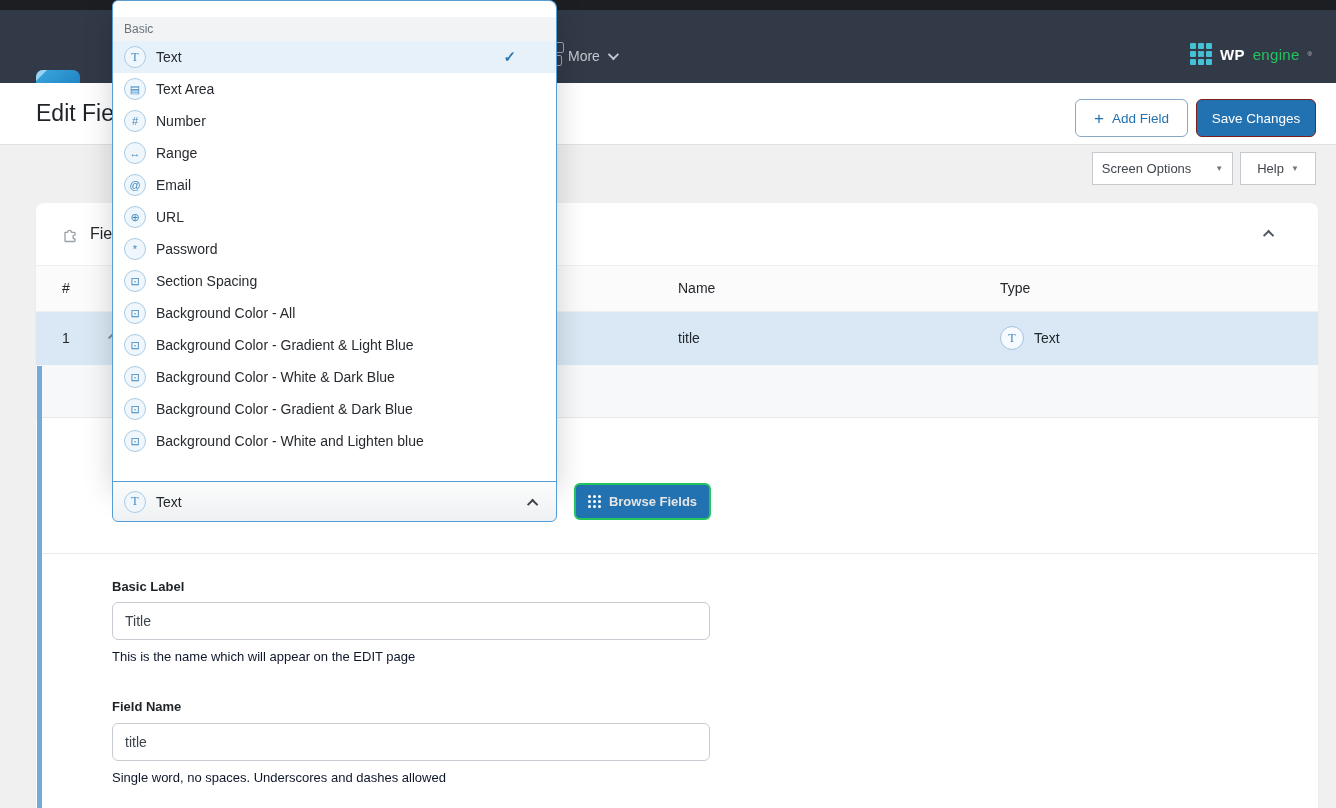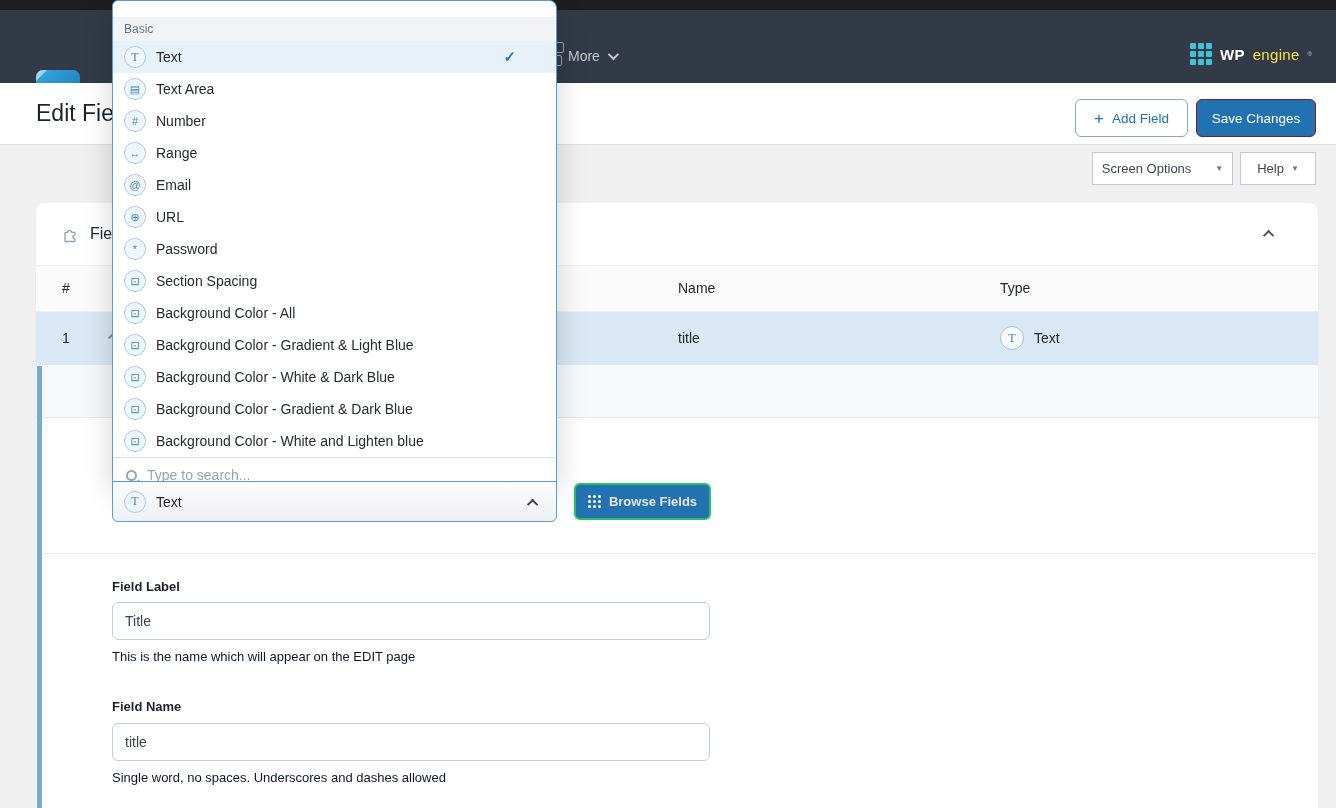--- a/index.html
+++ b/index.html
@@ -18,21 +18,21 @@
   .partial-nav-icon::after { content:""; position:absolute; left:-1.5px; top:-14px; width:11px; height:9px; border:1.5px solid #9aa2ab; border-radius:2px; }
   .nav-more { position:absolute; left:568px; top:36px; height:20px; display:flex; align-items:center; gap:8px; color:#c3c8cf; font-size:14px; cursor:pointer; }
   .chev { display:inline-block; width:8px; height:8px; border-right:2px solid currentColor; border-bottom:2px solid currentColor; }
   .chev.down { transform:rotate(45deg) translateY(-2px); }
   .chev.up { transform:rotate(-135deg) translateY(-2px); }
   .wpe-logo { position:absolute; right:24px; top:33px; display:flex; align-items:center; gap:8px; color:#fff; }
   .wpe-grid { display:grid; grid-template-columns:repeat(3,6px); grid-template-rows:repeat(3,6px); gap:2px; }
   .wpe-grid span { background:#45c1d6; border-radius:1px; }
   .wpe-grid span.dot { background:radial-gradient(circle at 50% 50%, #45c1d6 0 2px, transparent 2.4px) , radial-gradient(circle at 20% 20%, #45c1d6 0 1.4px, transparent 1.8px), radial-gradient(circle at 80% 20%, #45c1d6 0 1.4px, transparent 1.8px), radial-gradient(circle at 20% 80%, #45c1d6 0 1.4px, transparent 1.8px), radial-gradient(circle at 80% 80%, #45c1d6 0 1.4px, transparent 1.8px); }
   .wpe-wp { font-weight:bold; font-size:15px; letter-spacing:.3px; }
-  .wpe-engine { font-weight:300; font-size:15px; color:#fde047; letter-spacing:.3px; }
+  .wpe-engine { font-weight:300; font-size:15px; color:#22c55e; letter-spacing:.3px; }
   .wpe-reg { font-size:6px; vertical-align:top; color:#cfd4d9; }
 
   
   .page-header { position:absolute; left:0; top:83px; width:1336px; height:62px; background:#fff; border-bottom:1px solid #e0e1e4; }
   .page-title { position:absolute; left:36px; top:17px; font-size:23px; color:#1d2327; font-weight:400; white-space:nowrap; }
   .btn { display:flex; align-items:center; justify-content:center; gap:8px; border-radius:6px; font-size:13.5px; cursor:pointer; }
   .btn-add-field { position:absolute; left:1075px; top:99px; width:113px; height:38px; background:#fff; border:1px solid #8aa8c4; color:#2271b1; font-weight:500; }
   .plus-glyph { font-size:17px; font-weight:400; line-height:1; color:#2271b1; }
   .btn-save { position:absolute; left:1196px; top:99px; width:120px; height:38px; background:#2271b1; border:1px solid #7f1d1d; color:#fff; font-weight:500; }
 
@@ -174,21 +174,21 @@
         <span class="type-chip">T</span>
         <span>Text</span>
       </span>
     </div>
     <div class="tabbar"></div>
   </div>
 
   <div class="blue-bar"></div>
   <div class="form-divider"></div>
 
-  <label class="form-label" style="top:579px;">Field Label</label>
+  <label class="form-label" style="top:579px;">Basic Label</label>
   <input class="text-input" style="top: 602px;" value="Title">
   <div class="help-text" style="top:649px;">This is the name which will appear on the EDIT page</div>
 
   <label class="form-label" style="top:699px;">Field Name</label>
   <input class="text-input" style="top: 723px;" value="title">
   <div class="help-text" style="top:770px;">Single word, no spaces. Underscores and dashes allowed</div>
 
   <button class="btn btn-browse">
     <span class="dots-grid">
         <i></i>
@@ -266,24 +266,20 @@
     <span class="ft-icon">⊡</span>
     <span class="ft-label">Background Color - Gradient &amp; Dark Blue</span>
 
   </div>
         <div class="ft-item">
     <span class="ft-icon">⊡</span>
     <span class="ft-label">Background Color - White and Lighten blue</span>
 
   </div>
       </div>
-    <div class="ft-search">
-      <span class="lens"></span>
-      <input placeholder="Type to search..." style="">
-    </div>
   </div>
 
   <div class="ft-select">
     <span class="ft-icon serif">T</span>
     <span class="label">Text</span>
     <span class="sel-chev"><span class="chev up"></span></span>
   </div>
 
 </div>
 

